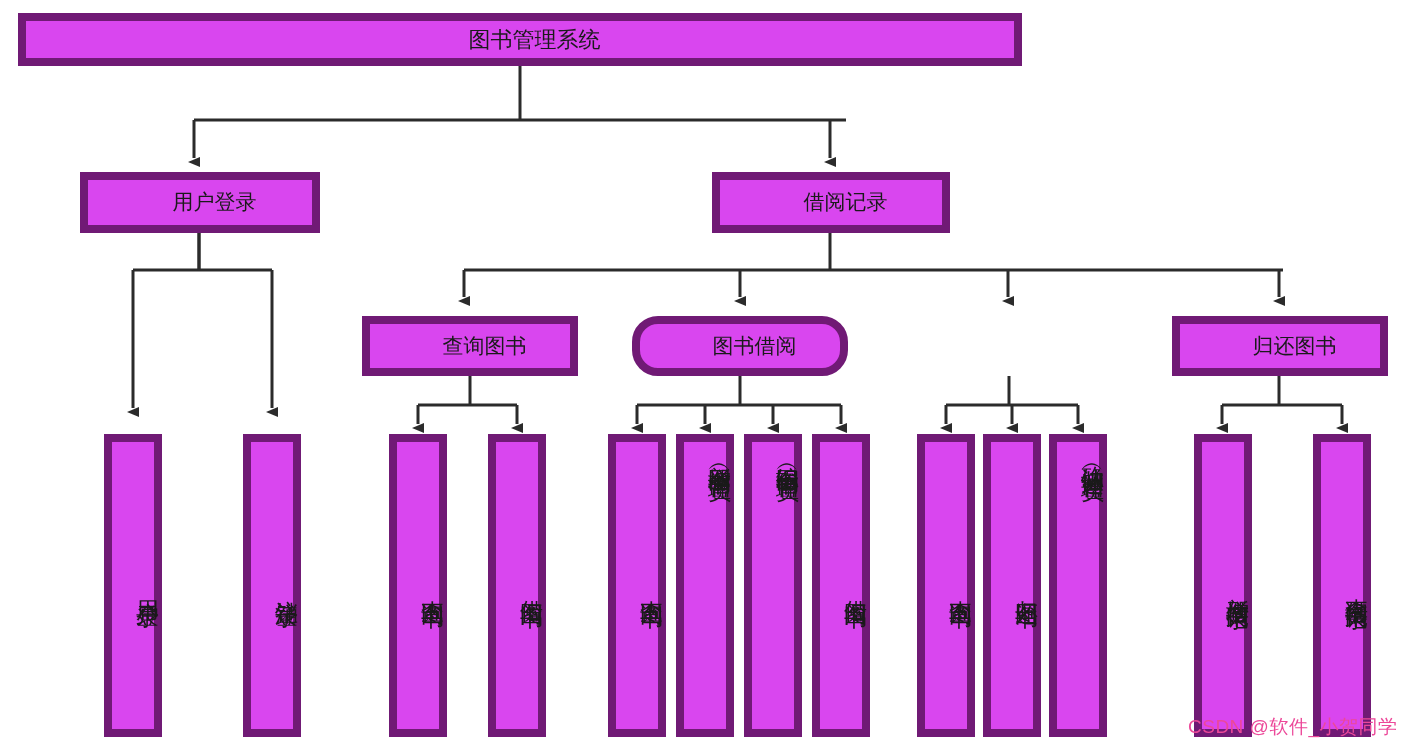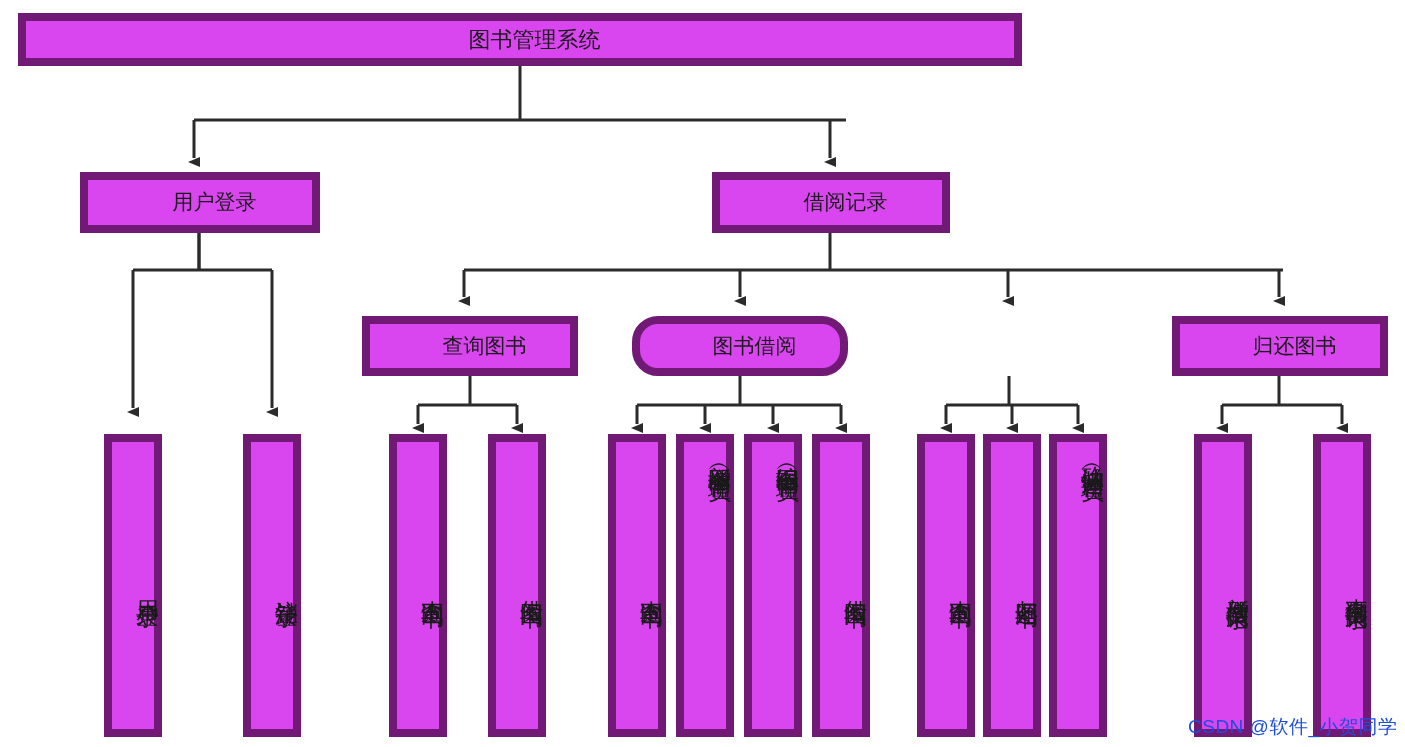--- a/index.html
+++ b/index.html
@@ -60,21 +60,21 @@
   }
   .node.leaf.centerish {
     align-items: center;
     padding-top: 0;
   }
   .watermark {
     position: absolute;
     left: 1188px;
     top: 714px;
     font-size: 19px;
-    color: #1d4ed8;
+    color: #ec4899;
     white-space: nowrap;
     letter-spacing: 0.5px;
   }
 </style>
 </head>
 <body>
 
 <div id="canvas">
 
   <svg id="wires" viewBox="0 0 1405 747" xmlns="http://www.w3.org/2000/svg">

